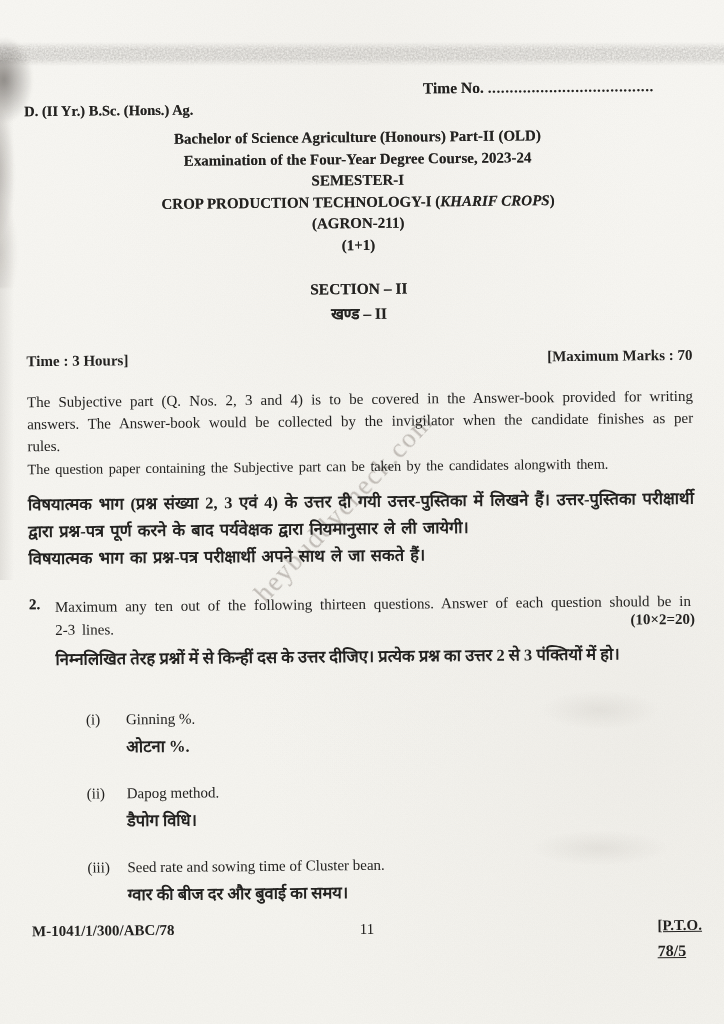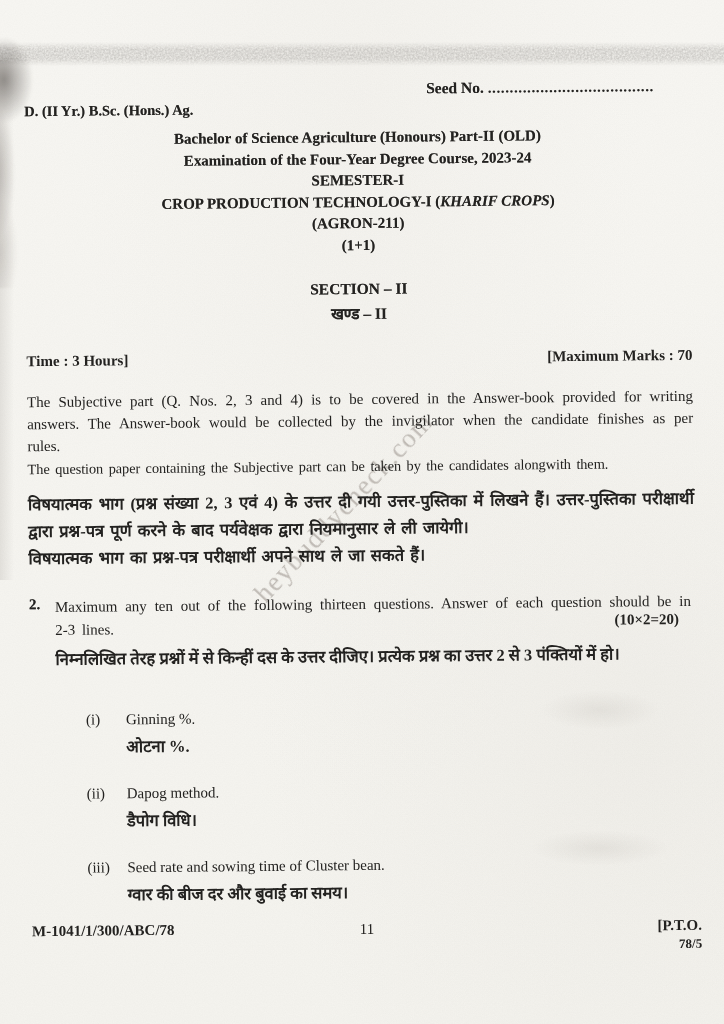--- a/index.html
+++ b/index.html
@@ -43,32 +43,32 @@
   .instr-en{margin-top:22px;font-size:15px;line-height:21.8px;text-align:justify;word-spacing:4px;}
   .instr-en2{margin-top:2px;font-size:14.4px;letter-spacing:-.1px;word-spacing:2px;white-space:nowrap;}
   .hi{font-weight:600;font-size:16.5px;line-height:27px;}
   .instr-hi{margin-top:10px;text-align:justify;word-spacing:2px;}
   .instr-hi2{margin-top:0;}
   .q2{margin-top:24px;position:relative;display:flex;}
   .q2-num{width:26px;flex:0 0 26px;font-size:15px;}
   .q2-body{flex:1;position:relative;}
   .q2-en{font-size:15px;line-height:23px;text-align:justify;word-spacing:3px;padding-right:4px;}
   .q2-en .it{}
-  .q2-marks{position:absolute;right:16px;top:21px;font-size:15px;font-weight:600;background:transparent;}
+  .q2-marks{position:absolute;right:0;top:21px;font-size:15px;font-weight:600;background:transparent;}
   .q2-hi{margin-top:4px;}
   .subqs{margin-top:34px;margin-left:30px;}
   .subq{display:flex;margin-bottom:20px;}
   .subq-label{width:40px;flex:0 0 40px;font-size:15px;line-height:27px;}
   .subq-body{flex:1;font-size:15px;line-height:27px;}
   .footer{position:absolute;left:28px;right:26px;top:920px;display:flex;justify-content:space-between;align-items:flex-start;font-size:15px;}
   .footer-code{font-weight:700;}
   .footer-page{position:absolute;left:0;right:0;text-align:center;top:1px;font-size:15px;}
-  .footer-right{text-align:right;position:relative;z-index:1;}
+  .footer-right{position:relative;z-index:1;text-decoration:underline;}
   .footer-pto{font-weight:700;}
-  .footer-ref{font-weight:700;font-size:13px;margin-top:2px;}
+  .footer-ref{font-weight:700;font-size:16px;margin-top:8px;}
   .smudge{position:absolute;pointer-events:none;background:radial-gradient(ellipse,rgba(120,112,104,.10),transparent 70%);}
 </style>
 </head>
 <body>
 
 <div class="sheet">
 
   <div class="top-band">
     <svg width="724" height="24" aria-hidden="true">
       <filter id="nBand">
@@ -90,21 +90,21 @@
         </filter>
       <rect width="724" height="1024" filter="url(#nPage)"></rect>
     </svg>
   </div>
 
   <div class="watermark">heybuddycheck.com</div>
 
   <div class="content">
 
     <div class="roll-row">
-      <span class="b">Seed No.</span>
+      <span class="b">Time No.</span>
       <span class="dots">......................................</span>
     </div>
 
     <div class="course-line b">D. (II Yr.) B.Sc. (Hons.) Ag.</div>
 
     <div class="center b">
       <div>Bachelor of Science Agriculture (Honours) Part-II (OLD)</div>
       <div>Examination of the Four-Year Degree Course, 2023-24</div>
       <div>SEMESTER-I</div>
       <div><span>CROP PRODUCTION TECHNOLOGY-I (</span><span class="it">KHARIF CROPS</span><span>)</span></div>

